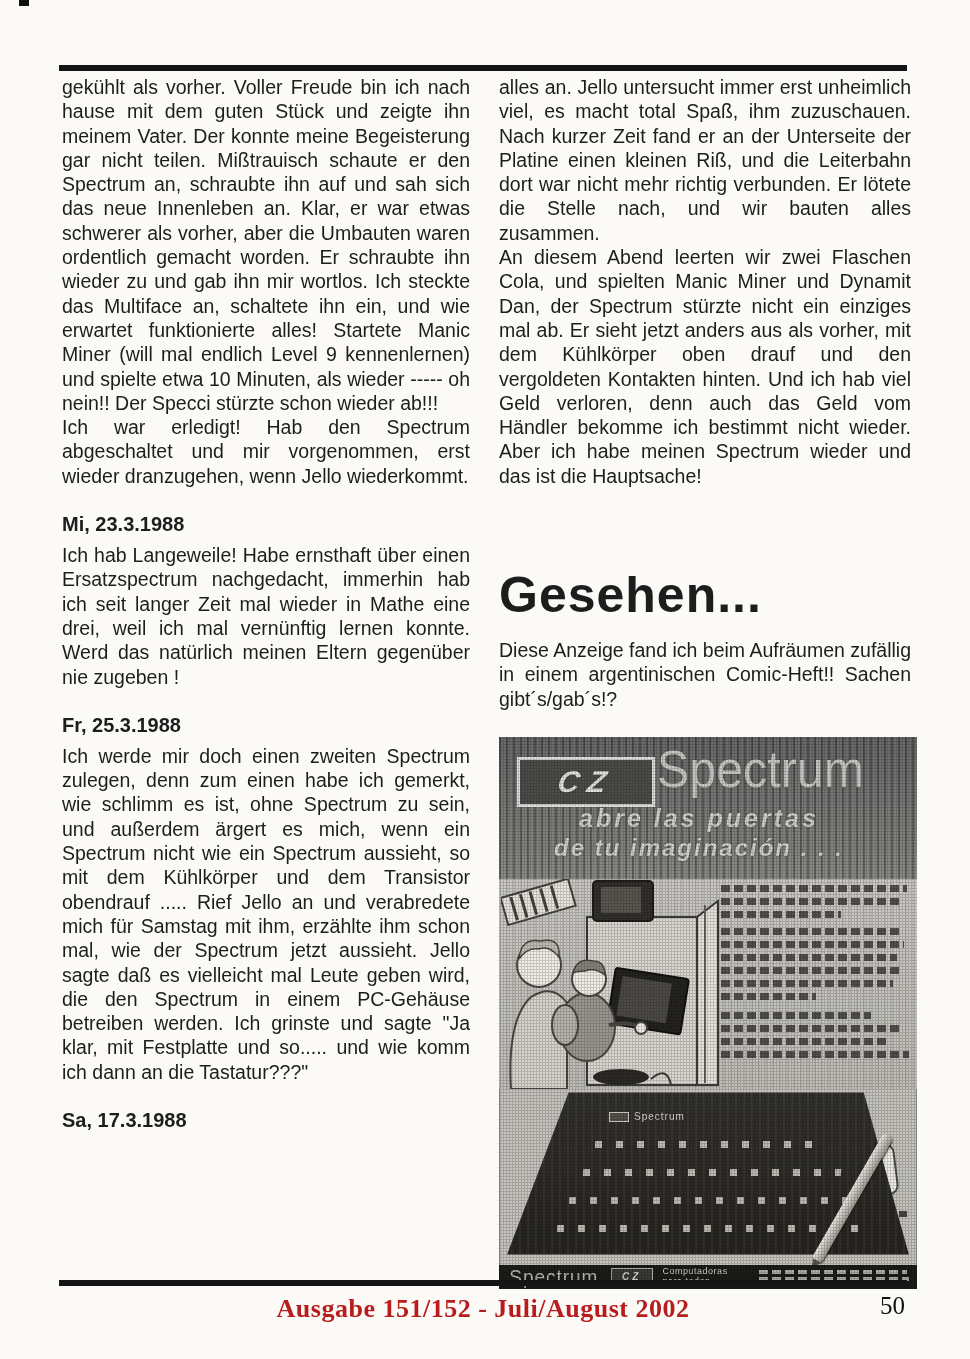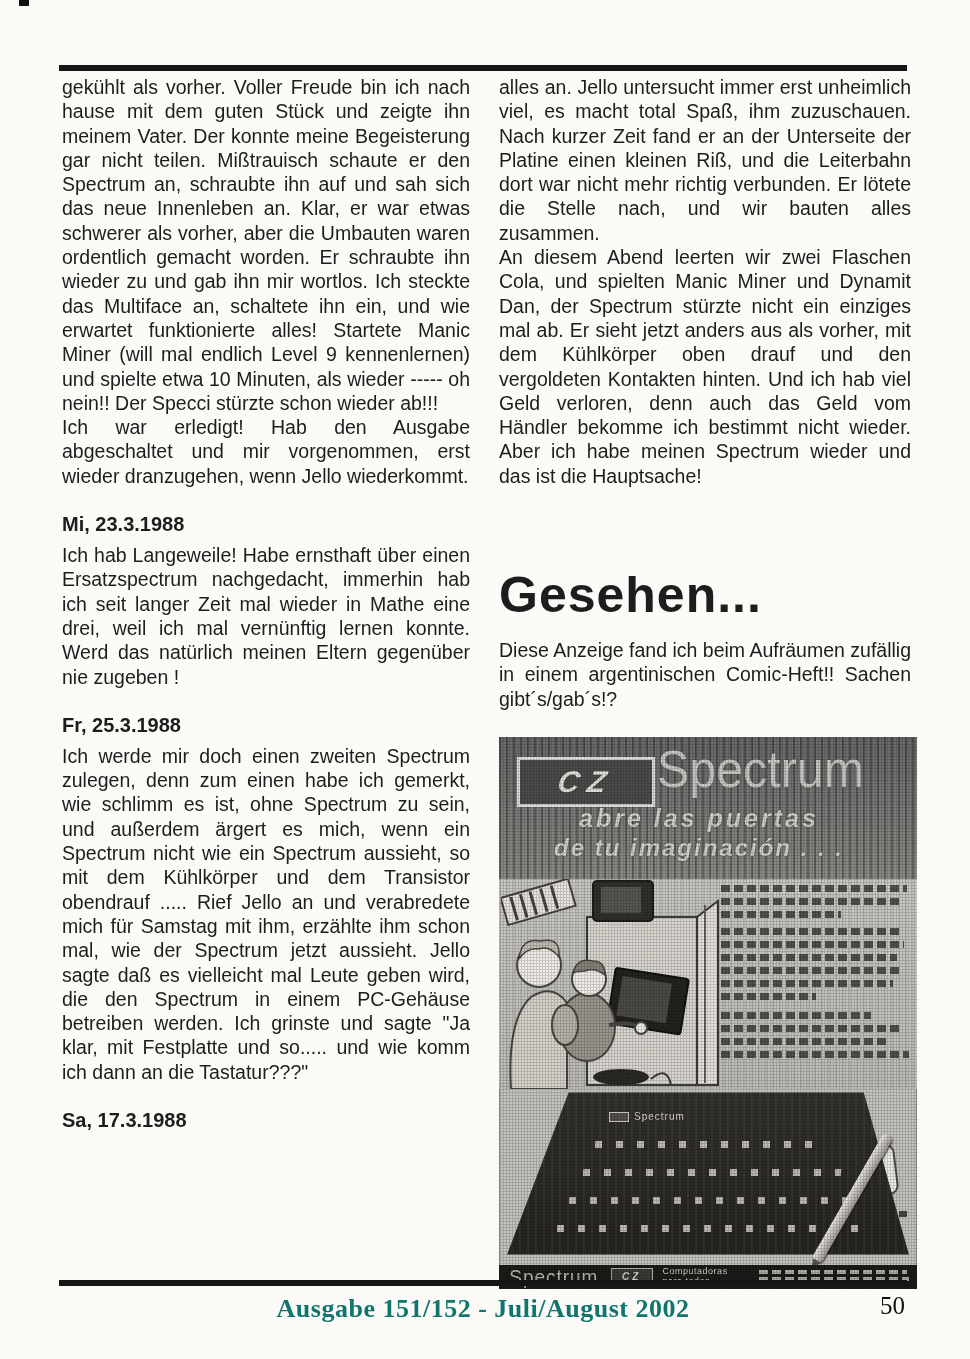--- a/index.html
+++ b/index.html
@@ -130,39 +130,39 @@
   .ad-foot-right{margin-left:auto;width:150px;}
   .halftone{
     position:absolute;inset:0;pointer-events:none;
     background-image:radial-gradient(rgba(25,25,25,.20) 1px,transparent 1.3px);
     background-size:3px 3px;
     mix-blend-mode:multiply;
   }
 
   #footer-issue{
     position:absolute;left:59px;top:1294px;width:848px;text-align:center;
-    font-family:"Liberation Serif",serif;font-weight:bold;font-size:26px;color:#0f766e;
+    font-family:"Liberation Serif",serif;font-weight:bold;font-size:26px;color:#b91c1c;
     letter-spacing:.5px;
   }
   #footer-page{
     position:absolute;left:880px;top:1292px;
     font-family:"Liberation Serif",serif;font-size:25px;color:#121212;
   }
 </style>
 </head>
 <body>
 
 <div id="page">
 
   <div id="corner-mark"></div>
   <div id="rule-top" class="rule"></div>
 
   <div id="col-left" class="col">
     <p class="body">gekühlt als vorher. Voller Freude bin ich nach hause mit dem guten Stück und zeigte ihn meinem Vater. Der konnte meine Begeisterung gar nicht teilen. Mißtrauisch schaute er den Spectrum an, schraubte ihn auf und sah sich das neue Innenleben an. Klar, er war etwas schwerer als vorher, aber die Umbauten waren ordentlich gemacht worden. Er schraubte ihn wieder zu und gab ihn mir wortlos. Ich steckte das Multiface an, schaltete ihn ein, und wie erwartet funktionierte alles! Startete Manic Miner (will mal endlich Level 9 kennenlernen) und spielte etwa 10 Minuten, als wieder ----- oh nein!! Der Specci stürzte schon wieder ab!!!</p>
-    <p class="body">Ich war erledigt! Hab den Ausgabe abgeschaltet und mir vorgenommen, erst wieder dranzugehen, wenn Jello wiederkommt.</p>
+    <p class="body">Ich war erledigt! Hab den Spectrum abgeschaltet und mir vorgenommen, erst wieder dranzugehen, wenn Jello wiederkommt.</p>
     <h3 class="entry">Mi, 23.3.1988</h3>
     <p class="body">Ich hab Langeweile! Habe ernsthaft über einen Ersatzspectrum nachgedacht, immerhin hab ich seit langer Zeit mal wieder in Mathe eine drei, weil ich mal vernünftig lernen konnte. Werd das natürlich meinen Eltern gegenüber nie zugeben !</p>
     <h3 class="entry">Fr, 25.3.1988</h3>
     <p class="body">Ich werde mir doch einen zweiten Spectrum zulegen, denn zum einen habe ich gemerkt, wie schlimm es ist, ohne Spectrum zu sein, und außerdem ärgert es mich, wenn ein Spectrum nicht wie ein Spectrum aussieht, so mit dem Kühlkörper und dem Transistor obendrauf ..... Rief Jello an und verabredete mich für Samstag mit ihm, erzählte ihm schon mal, wie der Spectrum jetzt aussieht. Jello sagte daß es vielleicht mal Leute geben wird, die den Spectrum in einem PC-Gehäuse betreiben werden. Ich grinste und sagte "Ja klar, mit Festplatte und so..... und wie komm ich dann an die Tastatur???"</p>
     <h3 class="entry">Sa, 17.3.1988</h3>
   </div>
 
   <div id="col-right" class="col">
     <p class="body">alles an. Jello untersucht immer erst unheimlich viel, es macht total Spaß, ihm zuzuschauen. Nach kurzer Zeit fand er an der Unterseite der Platine einen kleinen Riß, und die Leiterbahn dort war nicht mehr richtig verbunden. Er lötete die Stelle nach, und wir bauten alles zusammen.</p>
     <p class="body">An diesem Abend leerten wir zwei Flaschen Cola, und spielten Manic Miner und Dynamit Dan, der Spectrum stürzte nicht ein einziges mal ab. Er sieht jetzt anders aus als vorher, mit dem Kühlkörper oben drauf und den vergoldeten Kontakten hinten. Und ich hab viel Geld verloren, denn auch das Geld vom Händler bekomme ich bestimmt nicht wieder. Aber ich habe meinen Spectrum wieder und das ist die Hauptsache!</p>

